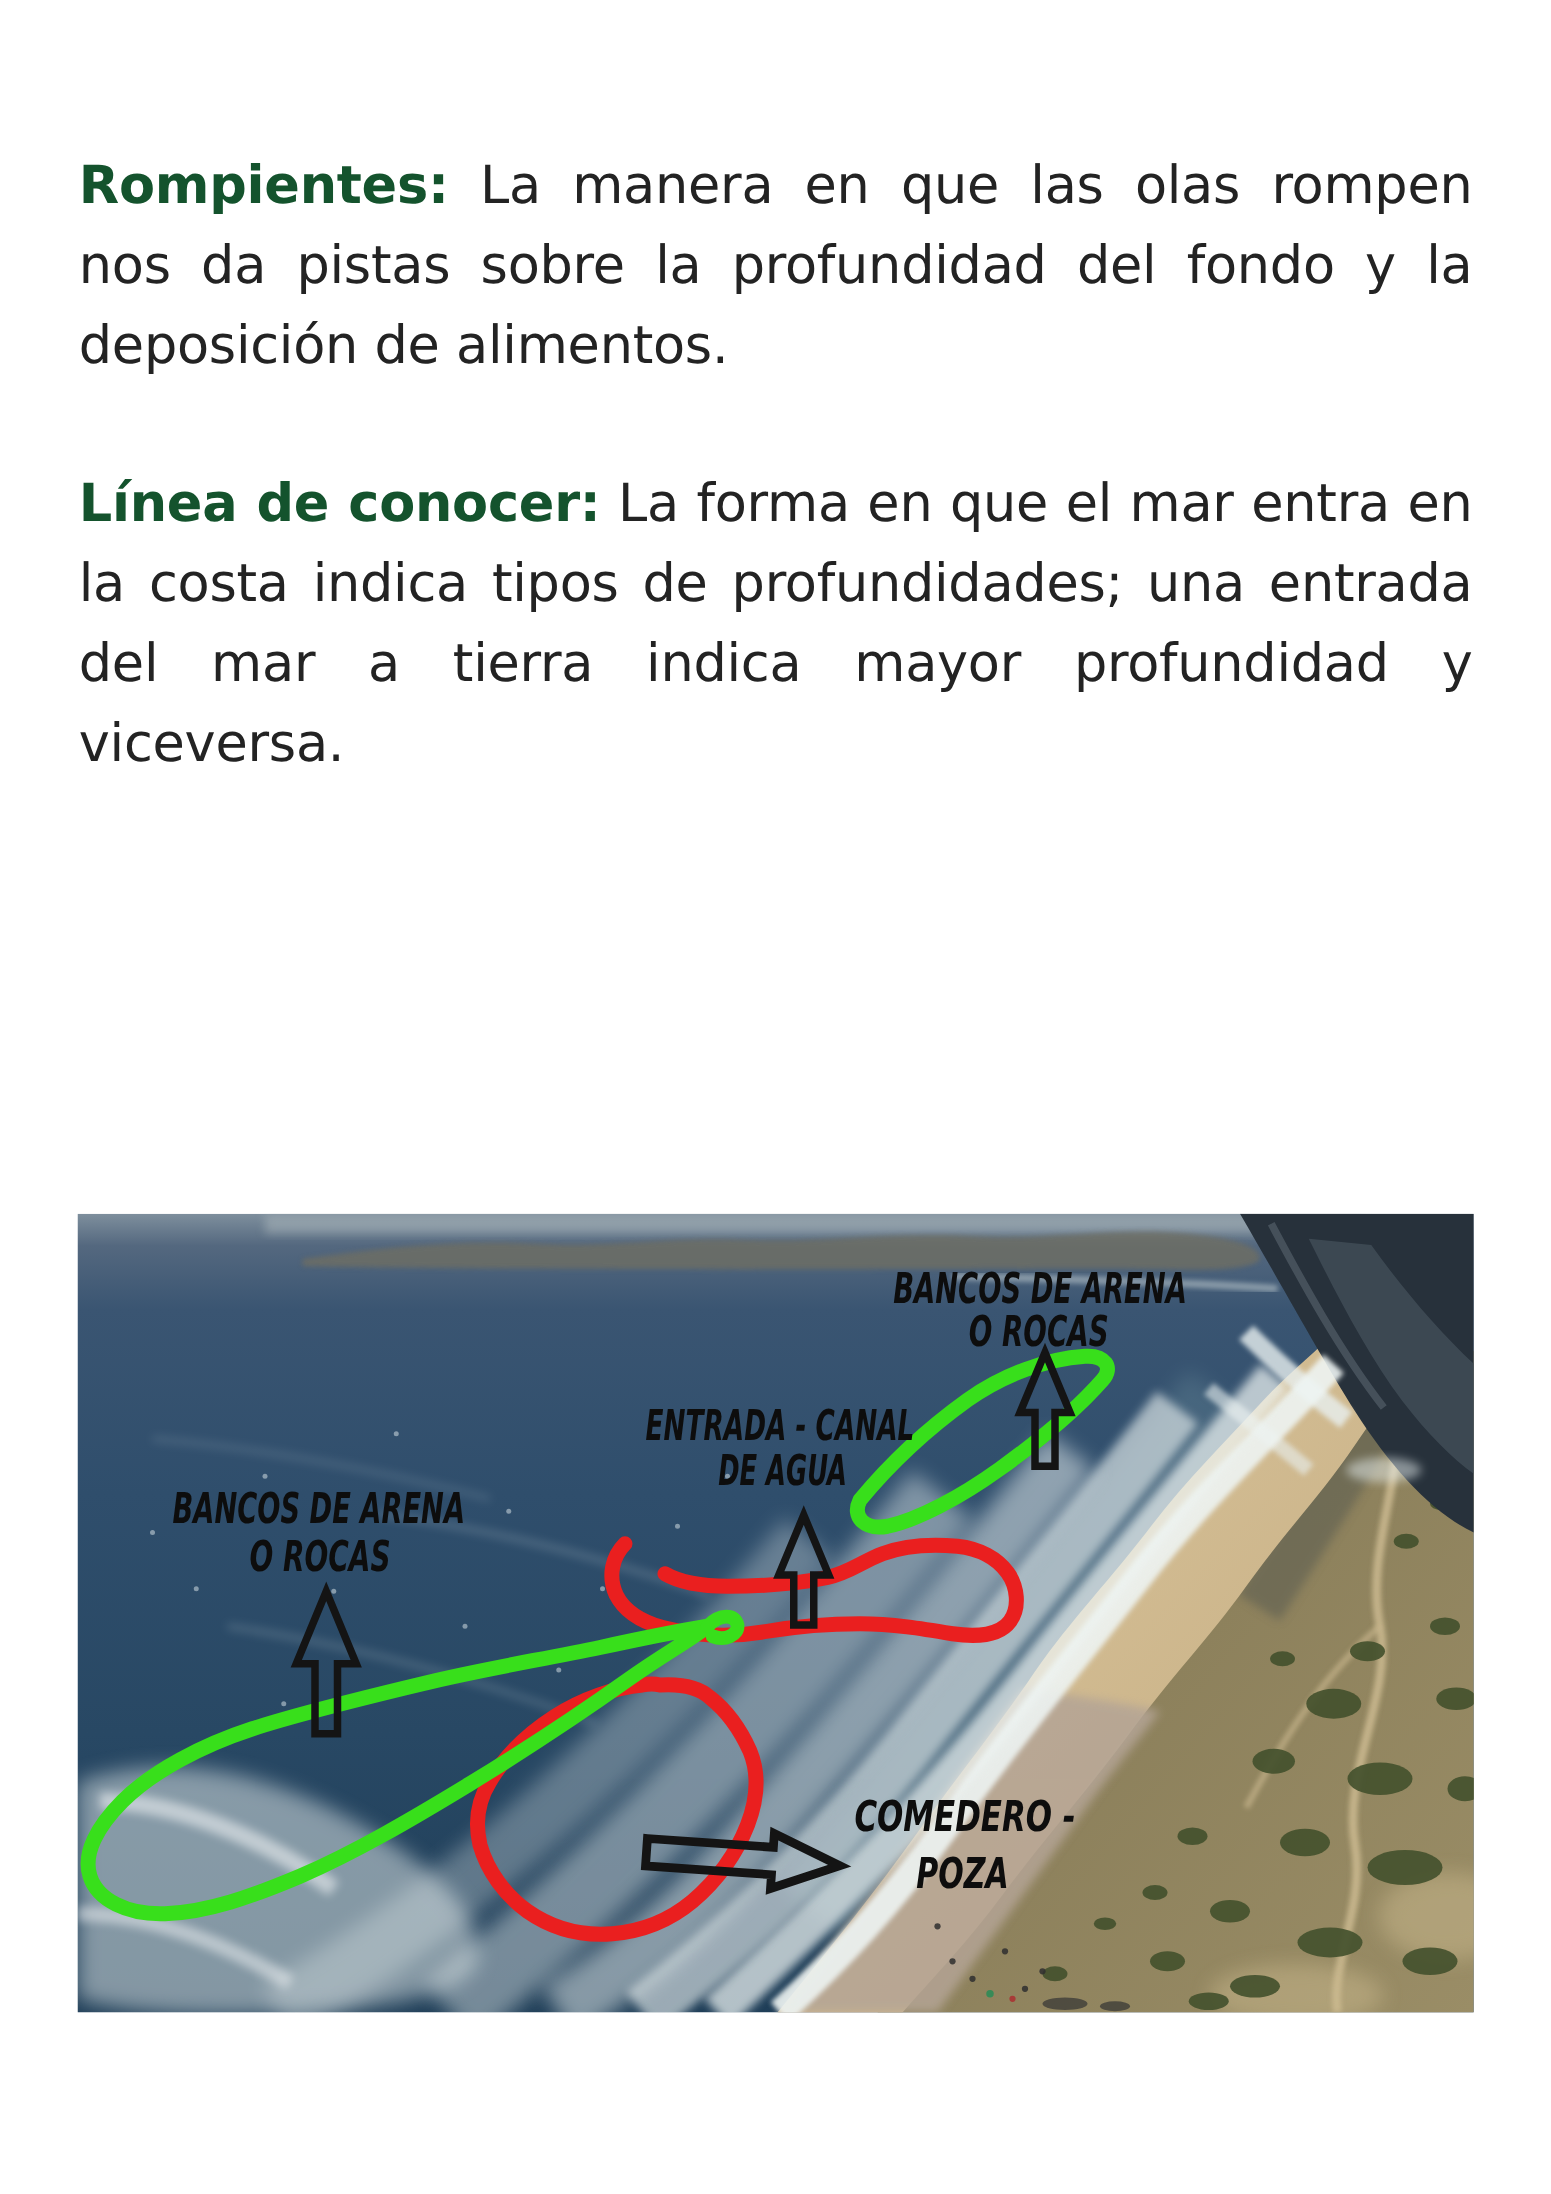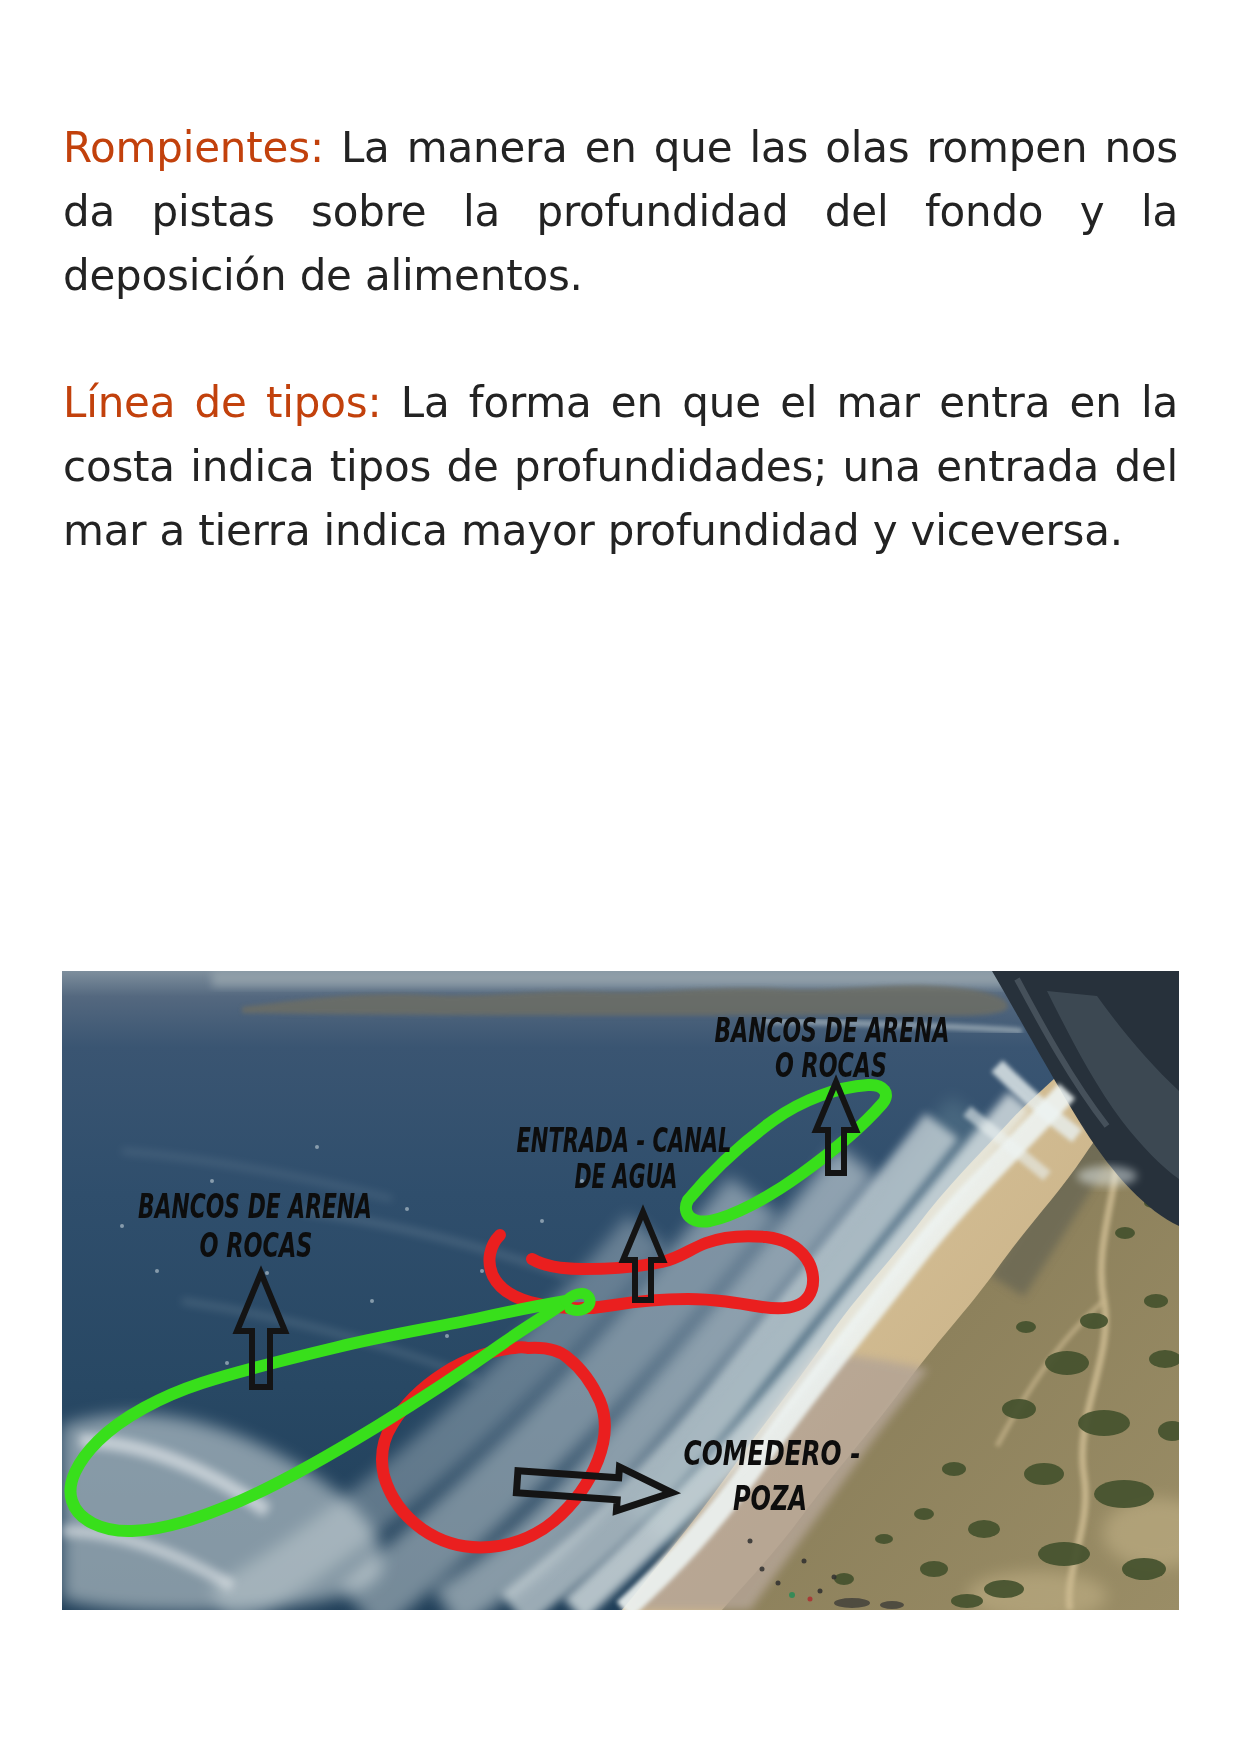--- a/index.html
+++ b/index.html
@@ -1,31 +1,31 @@
 <!DOCTYPE html>
 <html><head>
 <meta charset="utf-8">
 <style>
   html,body{margin:0;padding:0;background:#ffffff;width:1241px;height:1755px;overflow:hidden}
   .page{position:relative;width:1241px;height:1755px;font-family:"DejaVu Sans","Liberation Sans",sans-serif}
   .content{position:absolute;left:63px;top:116px;width:1115px}
   .content p{margin:0 0 63px 0;font-size:42px;line-height:64px;color:#232323;text-align:justify;letter-spacing:-0.2px}
-  .content p strong{font-weight:normal;color:#c2410c}
+  .content p strong{font-weight:bold;color:#14532d}
   .figure{position:absolute;left:62px;top:971px;width:948px;height:639px}
   .figure svg{display:block}
   .figlabel{font-family:"DejaVu Sans","Liberation Sans",sans-serif;font-weight:bold;font-style:italic}
 </style>
 </head>
 <body>
 
 <div class="page">
 
   <div class="content">
     <p><strong>Rompientes:</strong> <span>La manera en que las olas rompen nos da pistas sobre la profundidad del fondo y la deposición de alimentos.</span></p>
-    <p><strong>Línea de tipos:</strong> <span>La forma en que el mar entra en la costa indica tipos de profundidades; una entrada del mar a tierra indica mayor profundidad y viceversa.</span></p>
+    <p><strong>Línea de conocer:</strong> <span>La forma en que el mar entra en la costa indica tipos de profundidades; una entrada del mar a tierra indica mayor profundidad y viceversa.</span></p>
   </div>
 
   <figure class="figure" style="margin:0">
     <svg viewBox="0 0 1117 639" width="1117" height="639" preserveAspectRatio="none">
       <defs>
         <linearGradient id="sea" x1="0" y1="0" x2="0" y2="1">
           <stop offset="0" stop-color="#7e8f9d"></stop>
           <stop offset="0.04" stop-color="#54687f"></stop>
           <stop offset="0.12" stop-color="#3a5572"></stop>
           <stop offset="0.35" stop-color="#2f4e6c"></stop>

